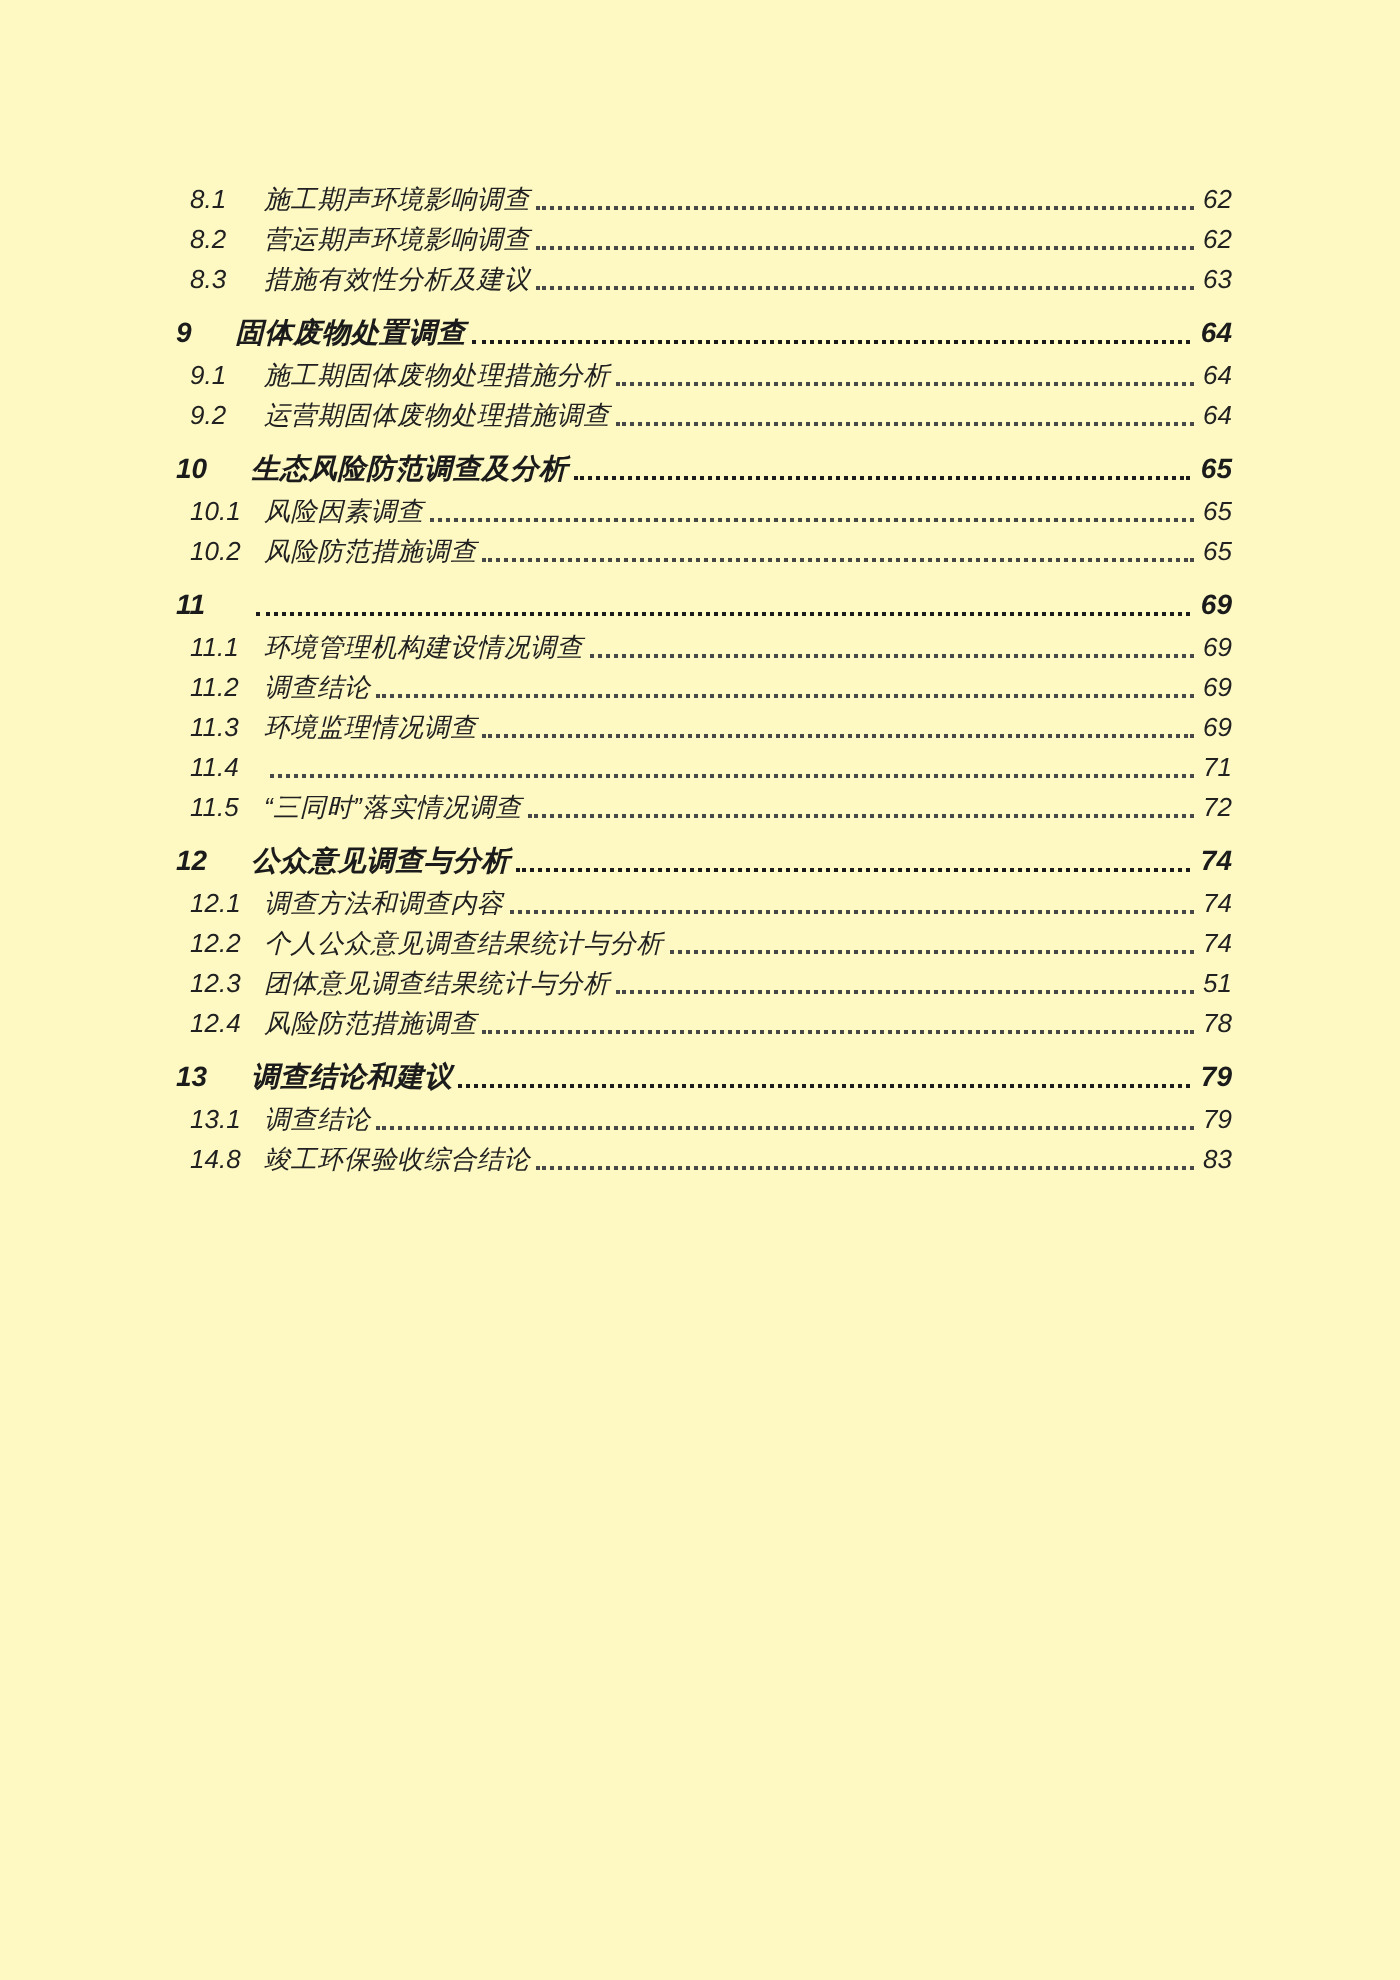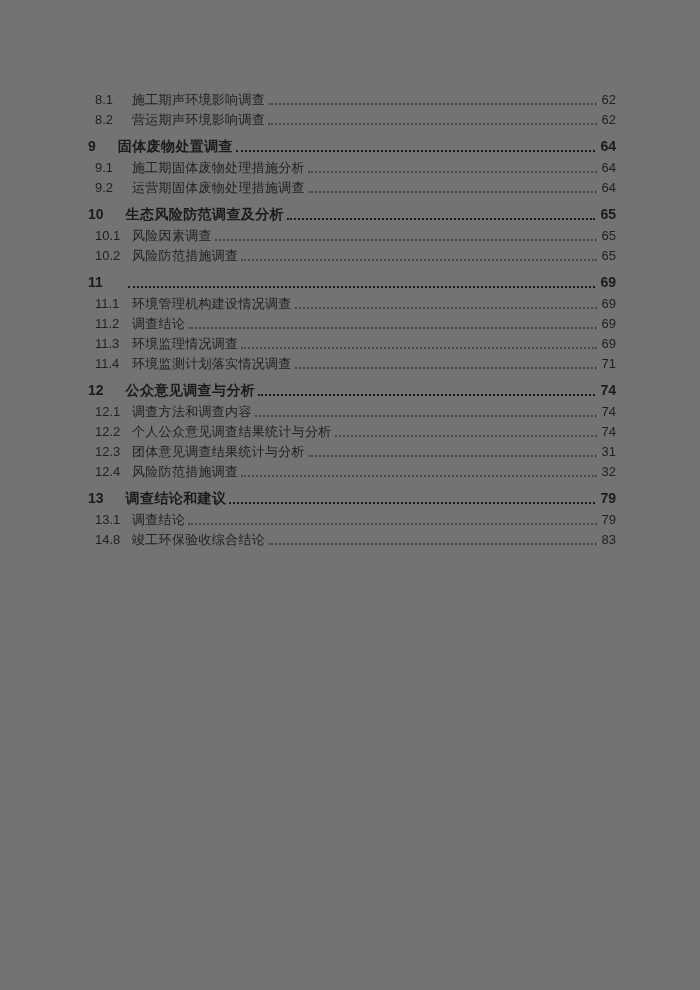--- a/index.html
+++ b/index.html
@@ -5,24 +5,25 @@
   html, body {
     margin: 0;
     padding: 0;
     background: #e9e9e9;
   }
   .sheet {
     position: relative;
     width: 700px;
     height: 990px;
     margin: 0 auto;
-    background: #737373;
+    background: #fef9c3;
     font-family: "Liberation Sans", "DejaVu Sans", sans-serif;
     color: #212121;
     overflow: hidden;
+    font-style: italic;
   }
   .toc {
     position: absolute;
     left: 88px;
     top: 90px;
     width: 528px;
   }
   .row {
     display: flex;
     height: 20px;
@@ -86,20 +87,26 @@
     <span class="title">施工期声环境影响调查</span>
     <span class="leader"></span>
     <span class="pageno">62</span>
   </div>
       <div class="row l2">
     <span class="num">8.2</span>
     <span class="title">营运期声环境影响调查</span>
     <span class="leader"></span>
     <span class="pageno">62</span>
   </div>
+      <div class="row l2">
+    <span class="num">8.3</span>
+    <span class="title">措施有效性分析及建议</span>
+    <span class="leader"></span>
+    <span class="pageno">63</span>
+  </div>
       <div class="row l1">
     <span class="num">9</span>
     <span class="title">固体废物处置调查</span>
     <span class="leader"></span>
     <span class="pageno">64</span>
   </div>
       <div class="row l2">
     <span class="num">9.1</span>
     <span class="title">施工期固体废物处理措施分析</span>
     <span class="leader"></span>
@@ -147,23 +154,28 @@
     <span class="pageno">69</span>
   </div>
       <div class="row l2">
     <span class="num">11.3</span>
     <span class="title">环境监理情况调查</span>
     <span class="leader"></span>
     <span class="pageno">69</span>
   </div>
       <div class="row l2">
     <span class="num">11.4</span>
-    <span class="title">环境监测计划落实情况调查</span>
     <span class="leader"></span>
     <span class="pageno">71</span>
+  </div>
+      <div class="row l2">
+    <span class="num">11.5</span>
+    <span class="title">“三同时”落实情况调查</span>
+    <span class="leader"></span>
+    <span class="pageno">72</span>
   </div>
       <div class="row l1">
     <span class="num">12</span>
     <span class="title">公众意见调查与分析</span>
     <span class="leader"></span>
     <span class="pageno">74</span>
   </div>
       <div class="row l2">
     <span class="num">12.1</span>
     <span class="title">调查方法和调查内容</span>
@@ -173,27 +185,27 @@
       <div class="row l2">
     <span class="num">12.2</span>
     <span class="title">个人公众意见调查结果统计与分析</span>
     <span class="leader"></span>
     <span class="pageno">74</span>
   </div>
       <div class="row l2">
     <span class="num">12.3</span>
     <span class="title">团体意见调查结果统计与分析</span>
     <span class="leader"></span>
-    <span class="pageno">31</span>
+    <span class="pageno">51</span>
   </div>
       <div class="row l2">
     <span class="num">12.4</span>
     <span class="title">风险防范措施调查</span>
     <span class="leader"></span>
-    <span class="pageno">32</span>
+    <span class="pageno">78</span>
   </div>
       <div class="row l1">
     <span class="num">13</span>
     <span class="title">调查结论和建议</span>
     <span class="leader"></span>
     <span class="pageno">79</span>
   </div>
       <div class="row l2">
     <span class="num">13.1</span>
     <span class="title">调查结论</span>

